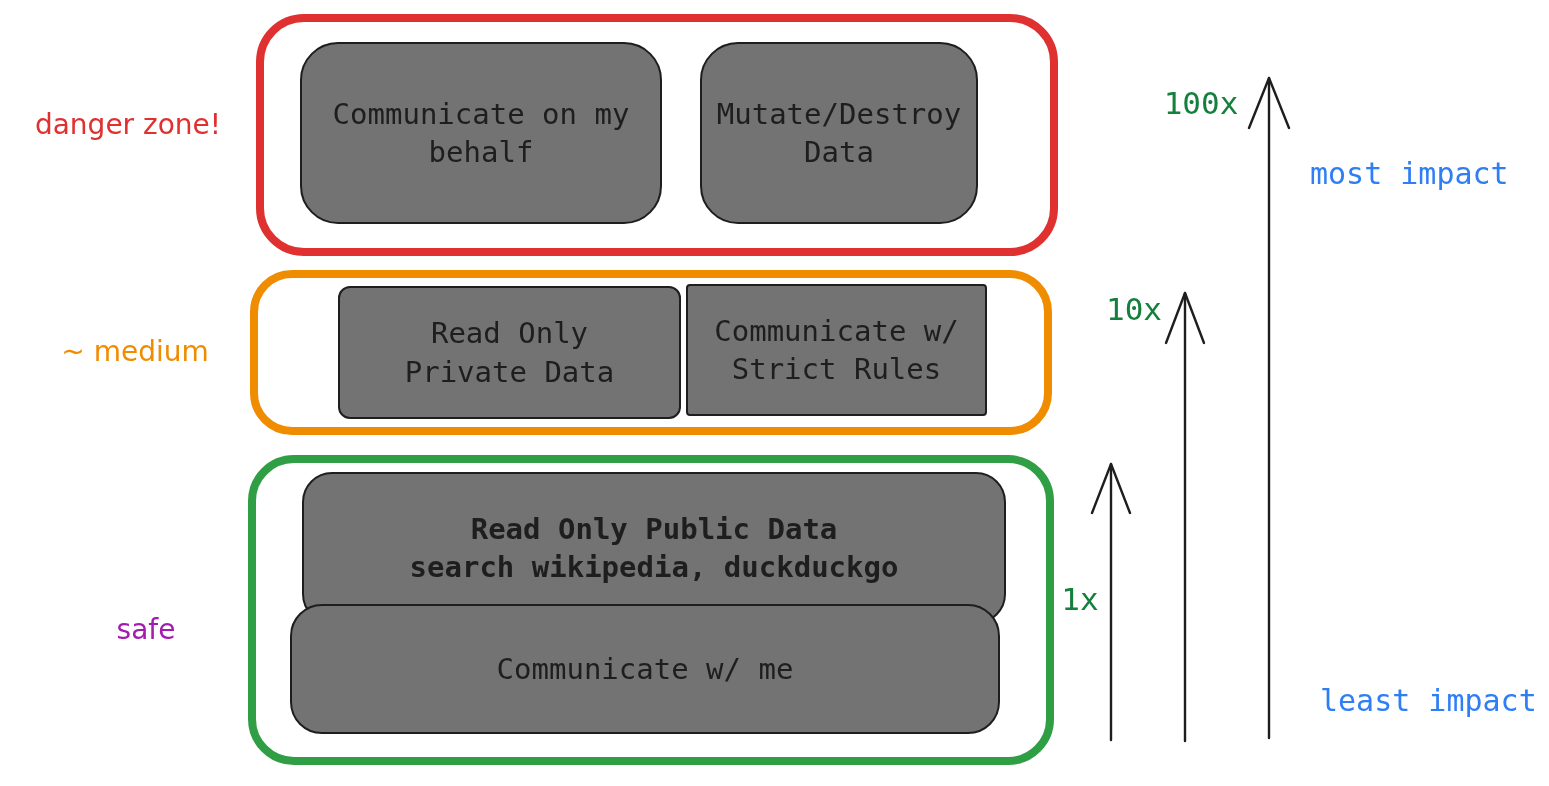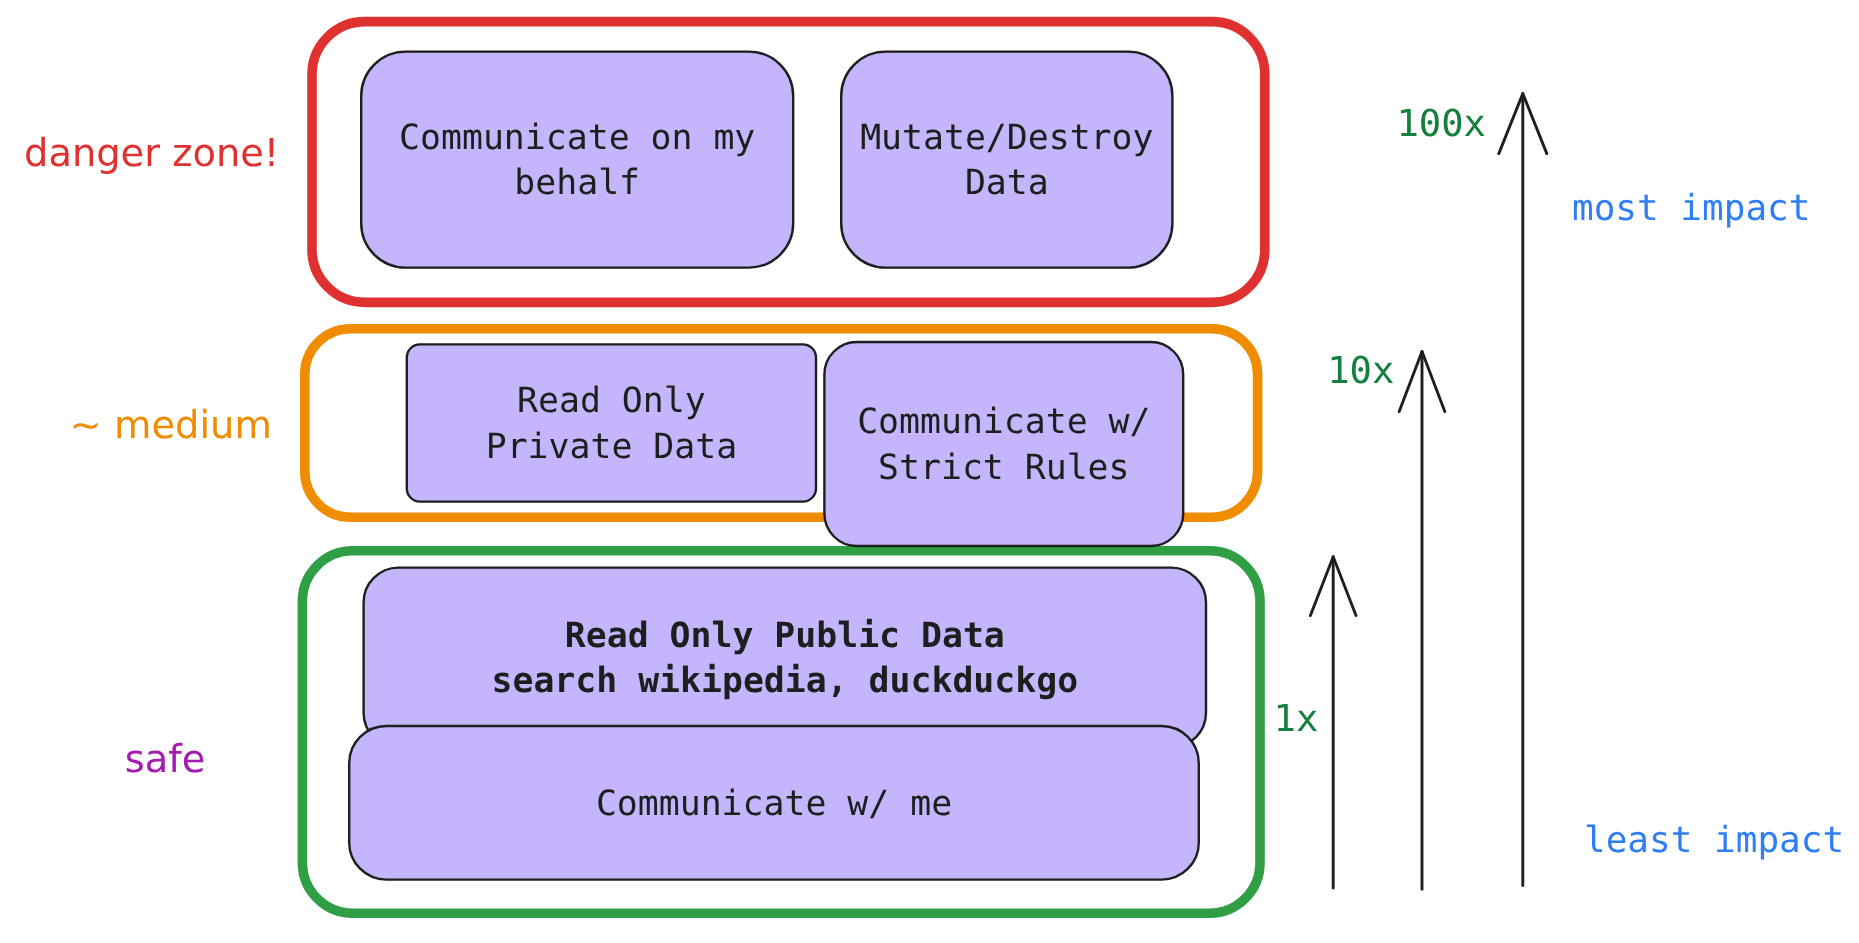--- a/index.html
+++ b/index.html
@@ -33,49 +33,49 @@
   }
   .zone-safe {
     left: 248px; top: 455px; width: 806px; height: 310px;
     border: 8px solid #2f9e44; border-radius: 46px;
   }
 
   
   .zone-label {
     position: absolute;
     font-family: "DejaVu Sans", "Liberation Sans", sans-serif;
-    font-size: 32px;
+    font-size: 28px;
     font-weight: 500;
-    text-align: left;
+    text-align: center;
     white-space: nowrap;
     line-height: 1.1;
   }
   .label-danger { left: 20px;  top: 110px; width: 216px; color: #e03131; }
   .label-medium { left: 58px;  top: 337px; width: 154px; color: #f08c00; }
   .label-safe   { left: 104px; top: 615px; width: 84px;  color: #a21caf; }
 
   
   .cap-box {
     position: absolute;
     box-sizing: border-box;
-    background: #c4b5fd;
+    background: #737373;
     border: 2.5px solid #1e1e1e;
     display: flex;
     align-items: center;
     justify-content: center;
     text-align: center;
     font-size: 29px;
     line-height: 1.32;
     white-space: pre-line;
     color: #1e1e1e;
   }
   .box-1 { left: 300px; top: 42px;  width: 362px; height: 182px; border-radius: 38px; }
   .box-2 { left: 700px; top: 42px;  width: 278px; height: 182px; border-radius: 38px; }
   .box-3 { left: 290px; top: 286px; width: 343px; height: 133px; border-radius: 12px; margin-left: 48px; }
-  .box-4 { left: 686px; top: 284px; width: 301px; height: 172px; border-radius: 28px; }
+  .box-4 { left: 686px; top: 284px; width: 301px; height: 132px; border-radius: 4px; }
   .box-5 { left: 302px; top: 472px; width: 704px; height: 152px; border-radius: 30px; font-weight: bold; }
   .box-6 { left: 290px; top: 604px; width: 710px; height: 130px; border-radius: 32px; }
 
   
   .scale-label {
     position: absolute;
     font-size: 31px;
     text-align: center;
     white-space: nowrap;
     color: #15803d;

